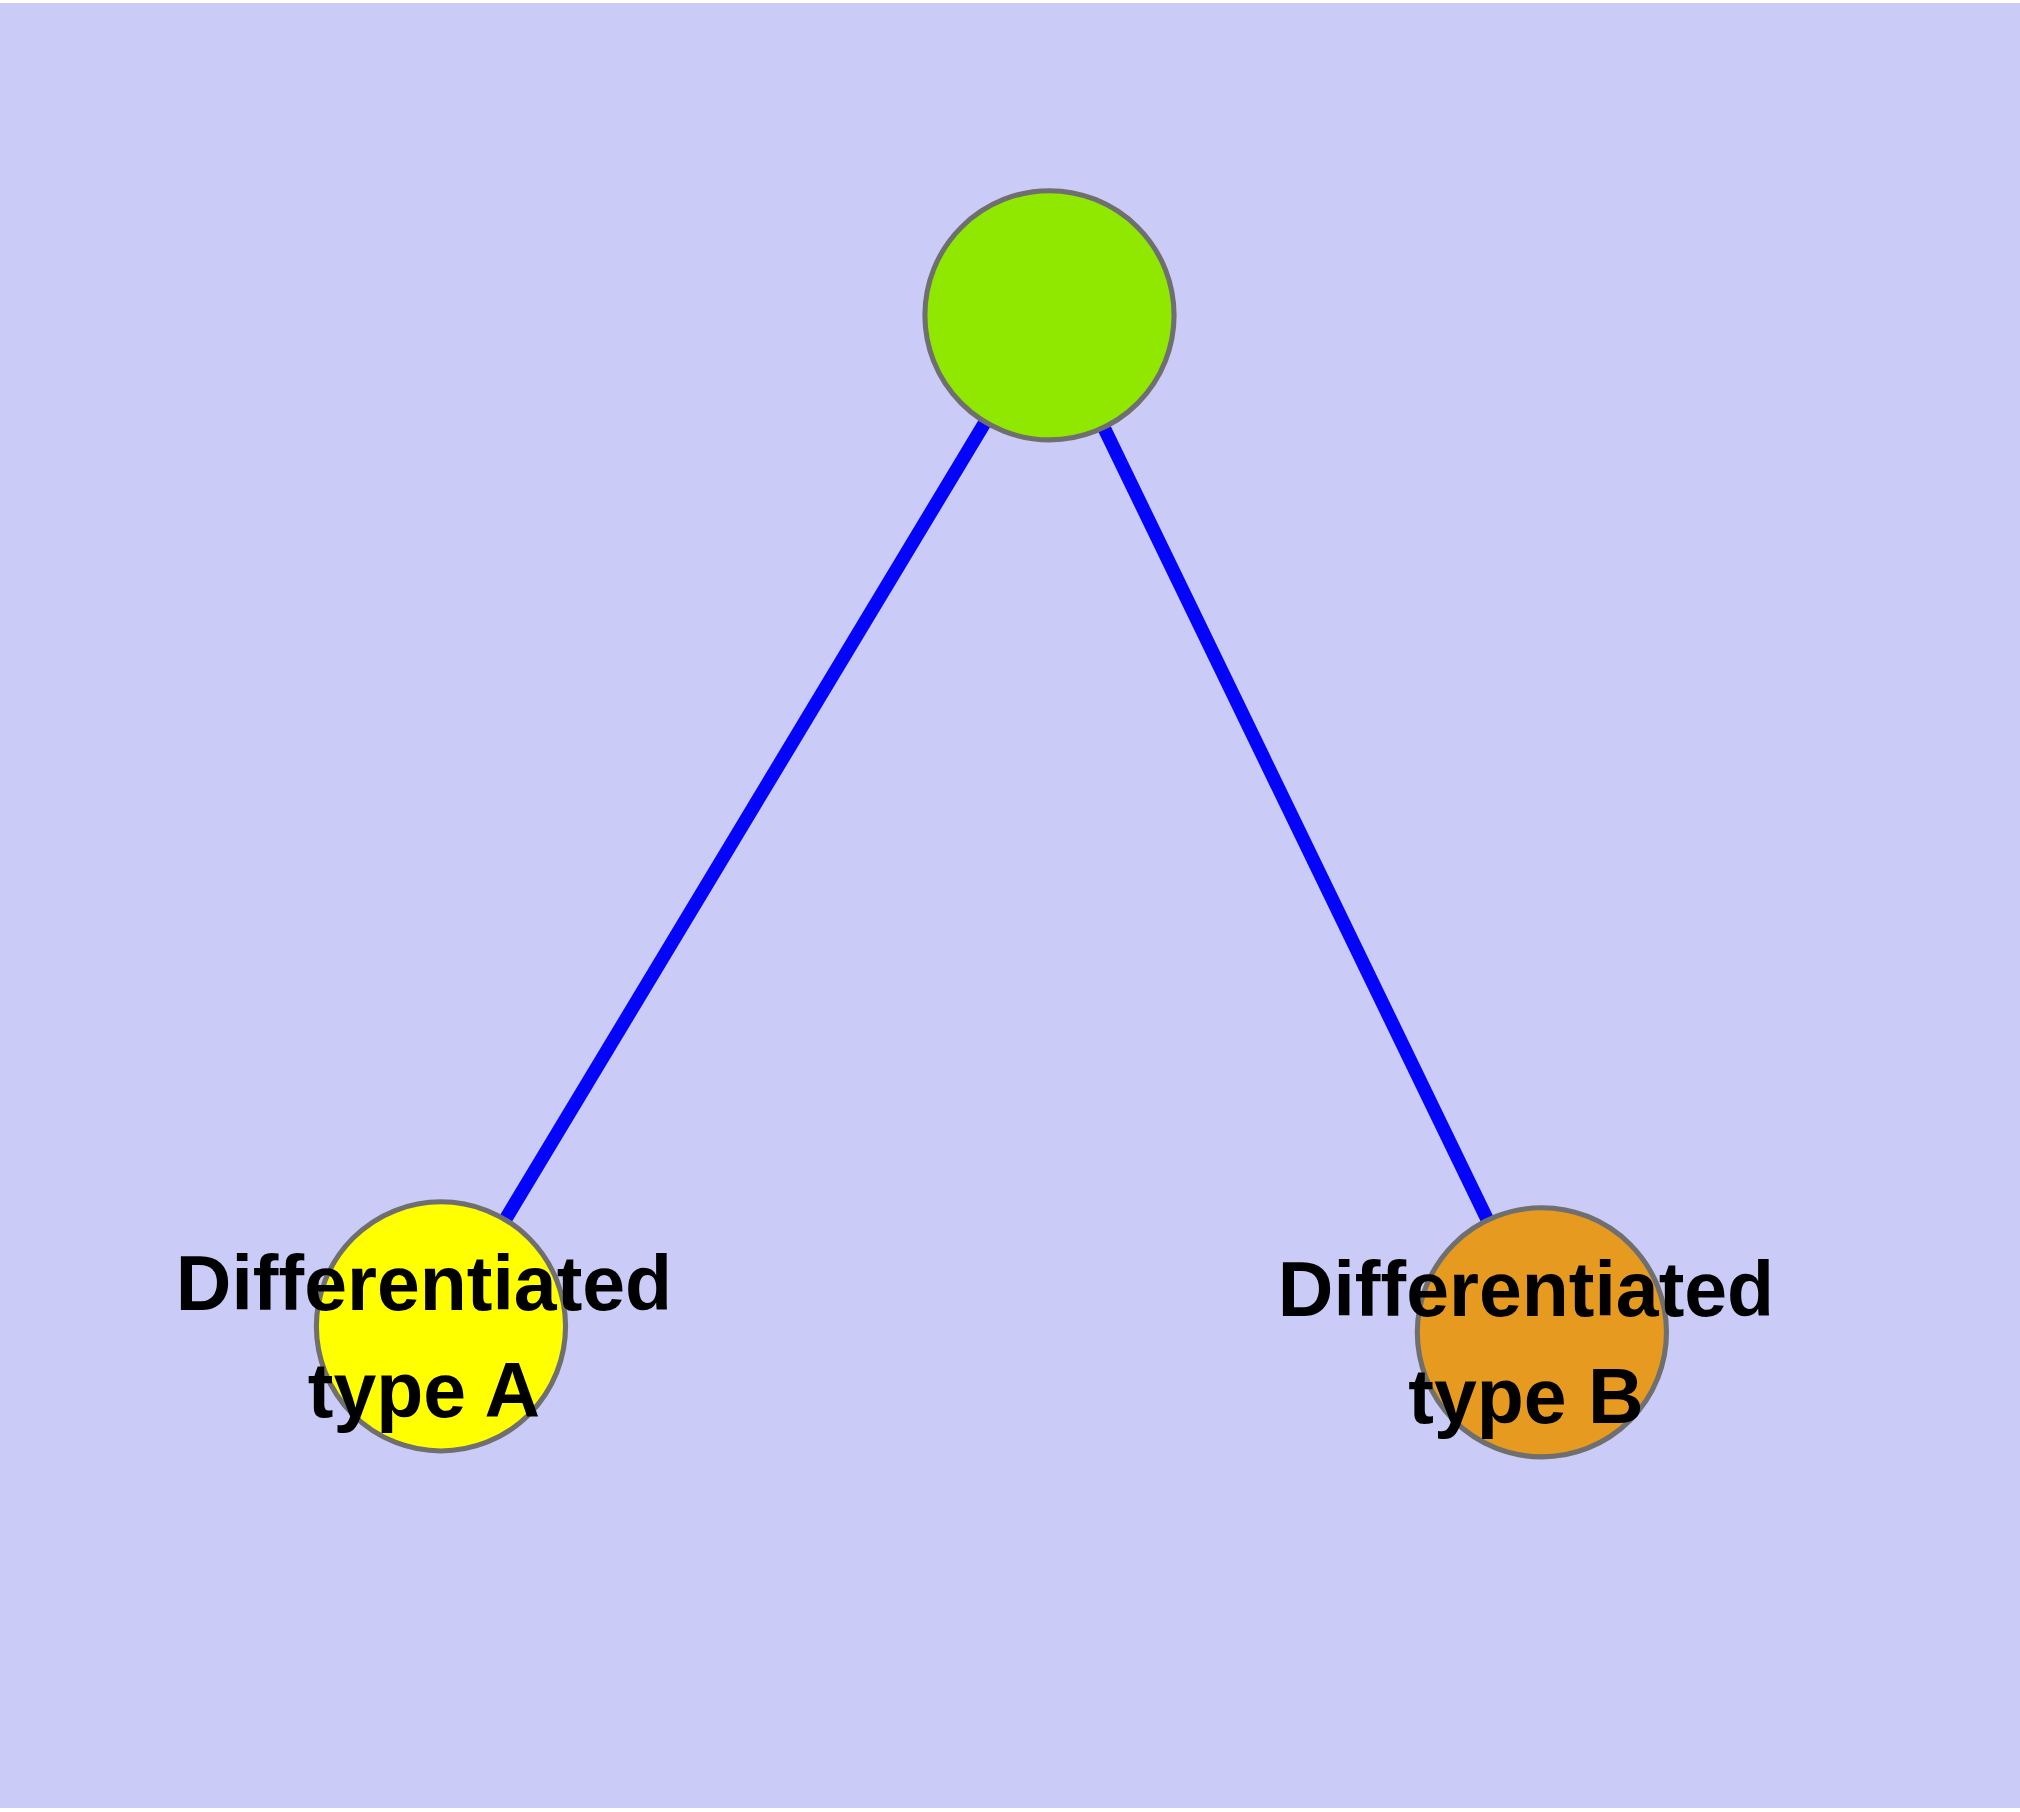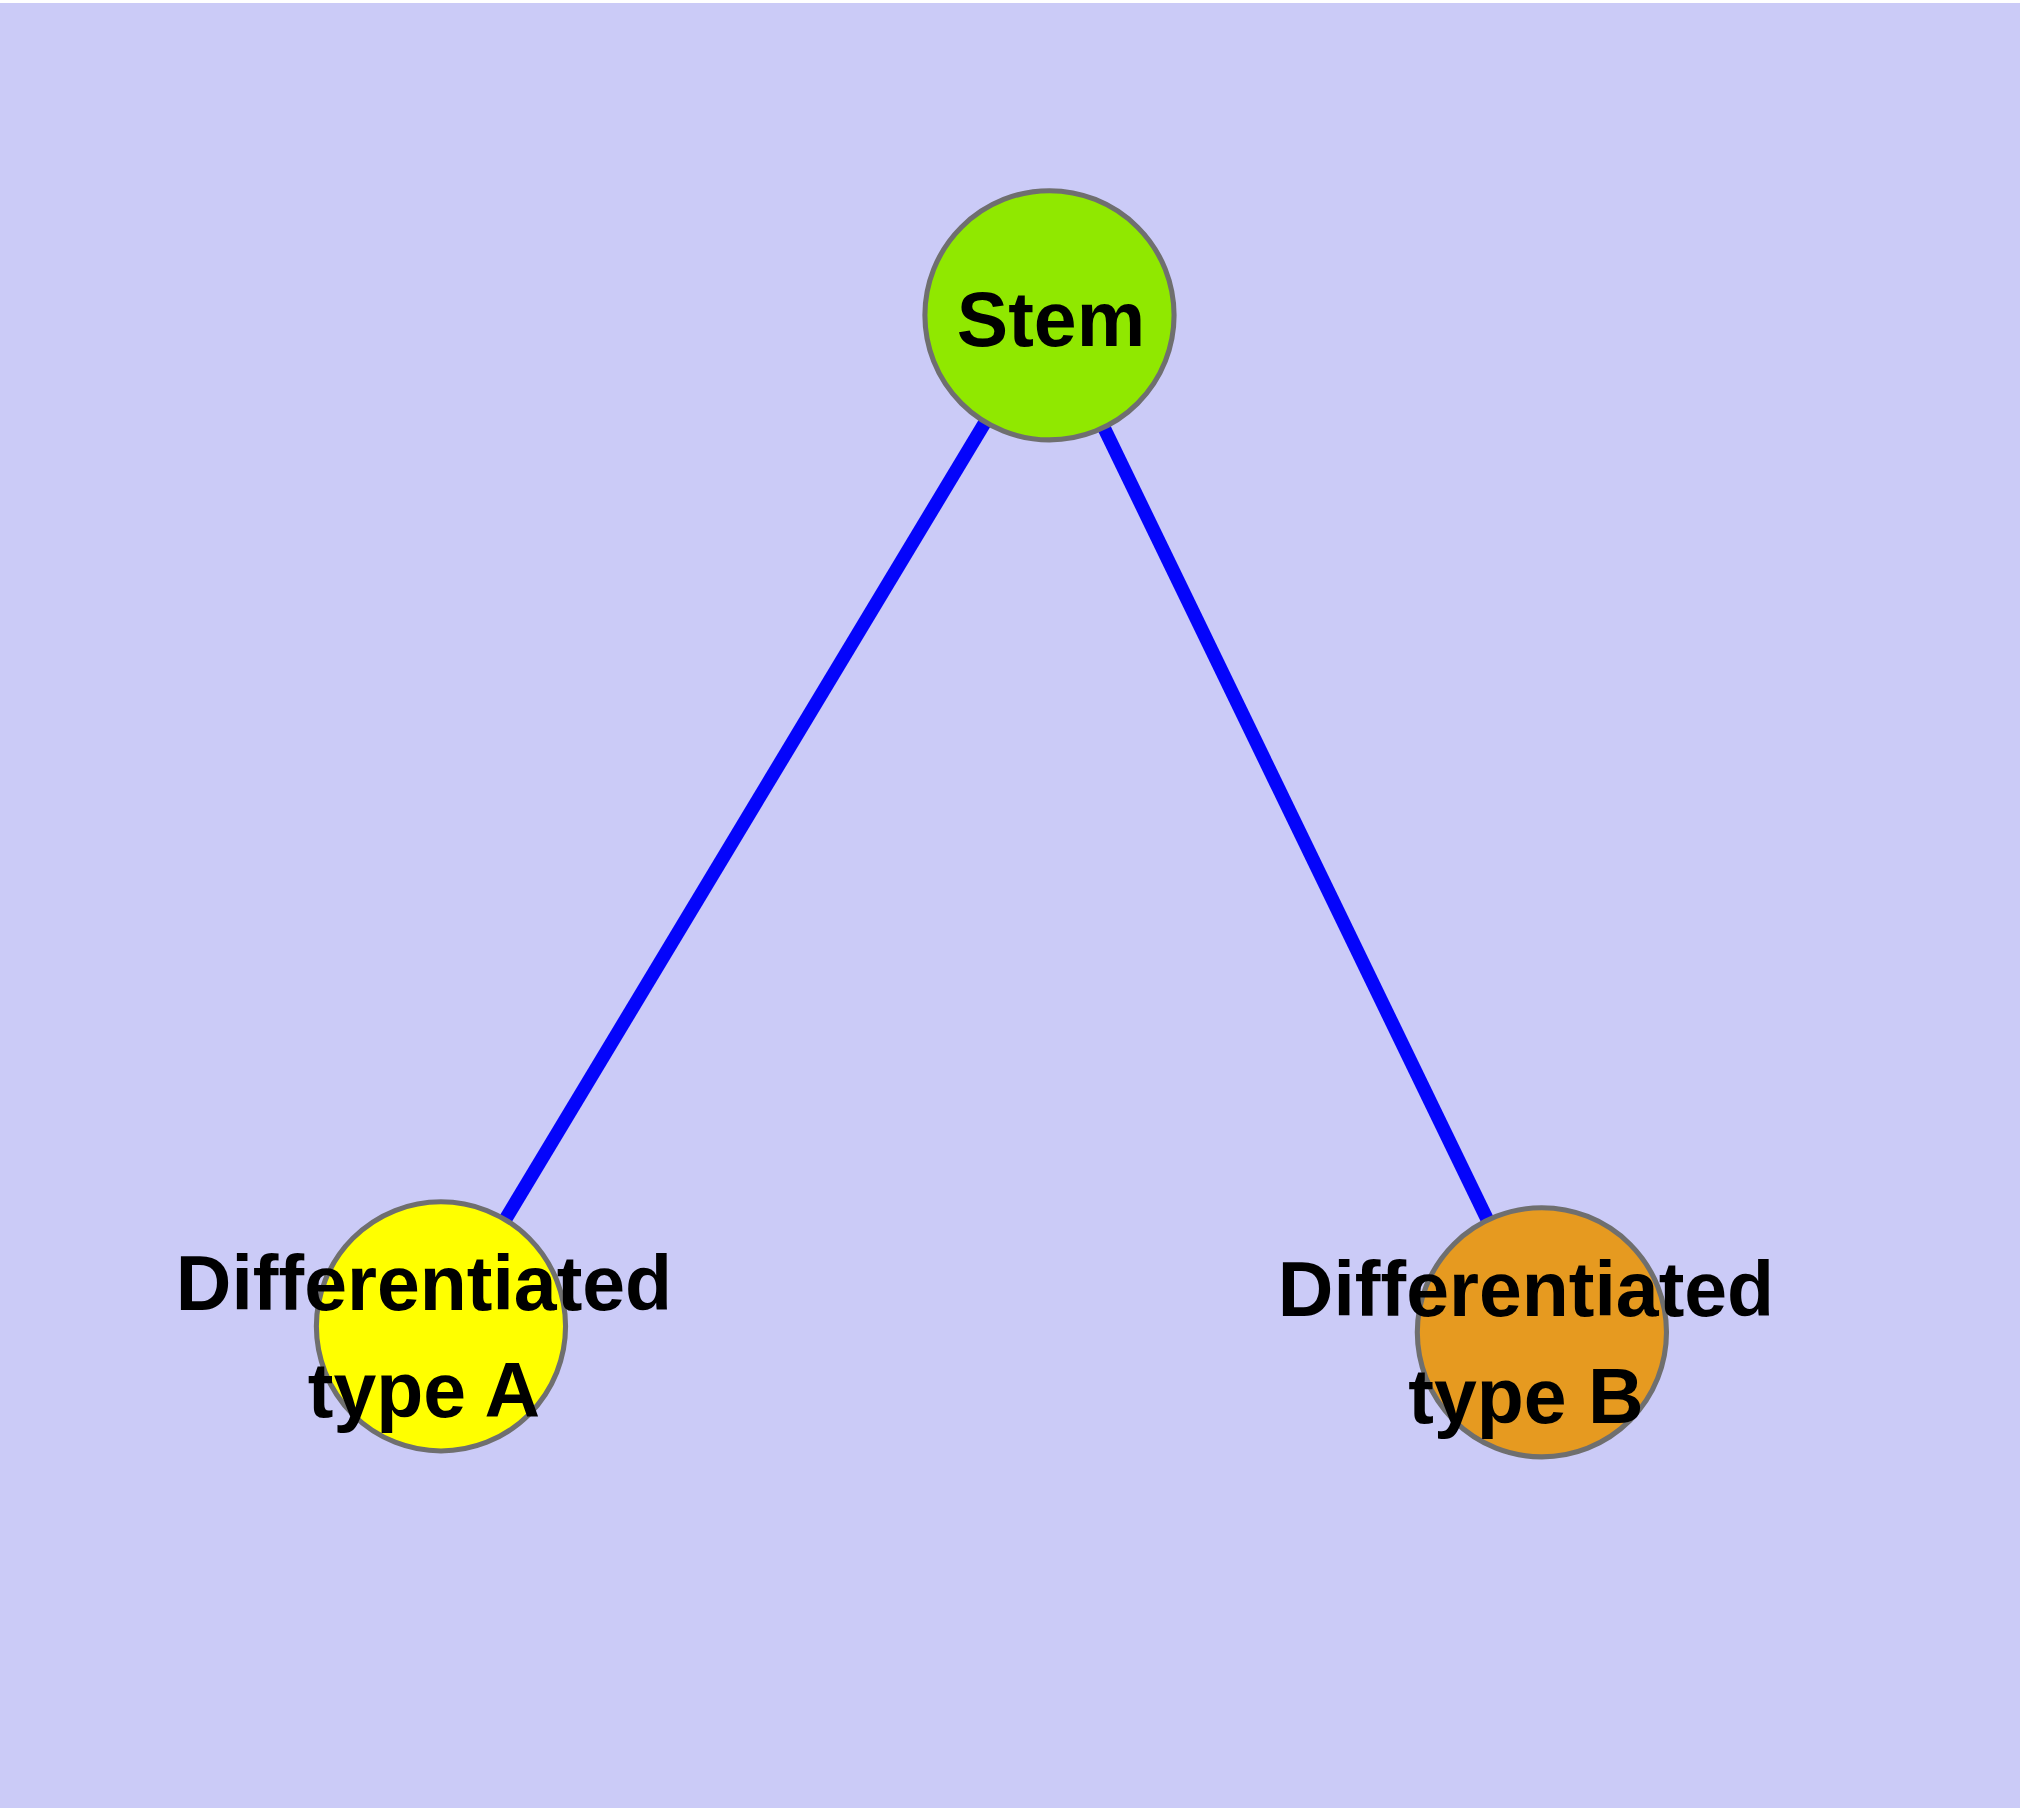--- a/index.html
+++ b/index.html
@@ -71,21 +71,20 @@
 
     <line x1="1238" y1="372" x2="1819" y2="1572" stroke="#0404fb" stroke-width="16"></line>
 
     <circle cx="1238" cy="372" r="147" fill="#90e800" stroke="#6f6f6f" stroke-width="6"></circle>
 
     <circle cx="520" cy="1565" r="147" fill="#ffff00" stroke="#6f6f6f" stroke-width="6"></circle>
 
     <circle cx="1819" cy="1572" r="147" fill="#e69a20" stroke="#6f6f6f" stroke-width="6"></circle>
   </svg>
 
-  <div class="node-label label-stem">Stem</div>
 
   <div class="node-label label-a">Differentiated
 type A</div>
 
   <div class="node-label label-b">Differentiated
 type B</div>
 
 </div>
 
 

